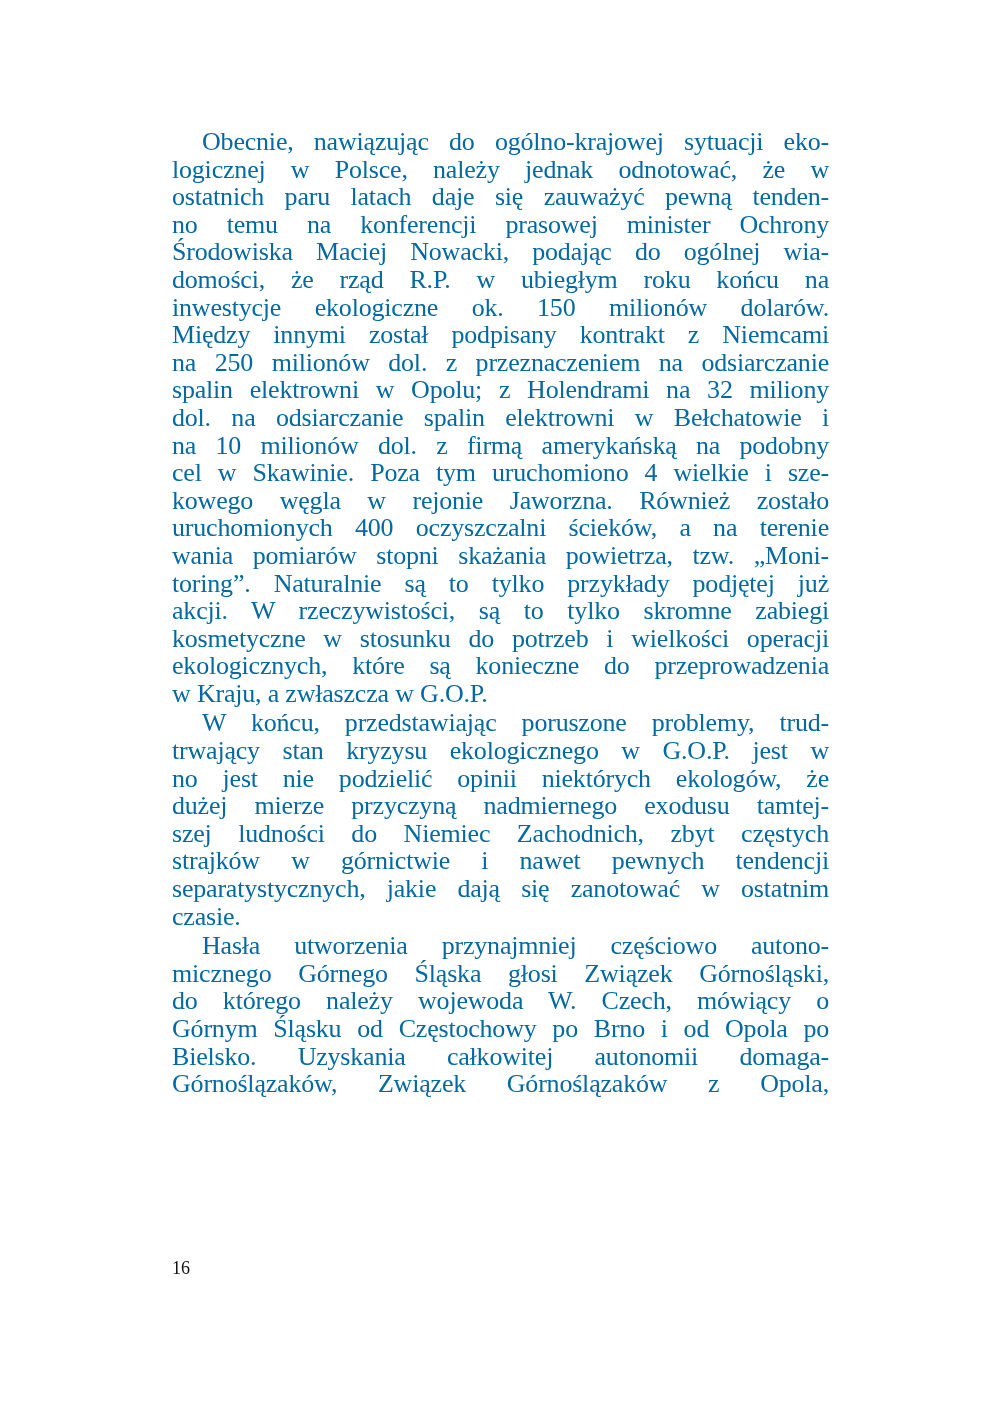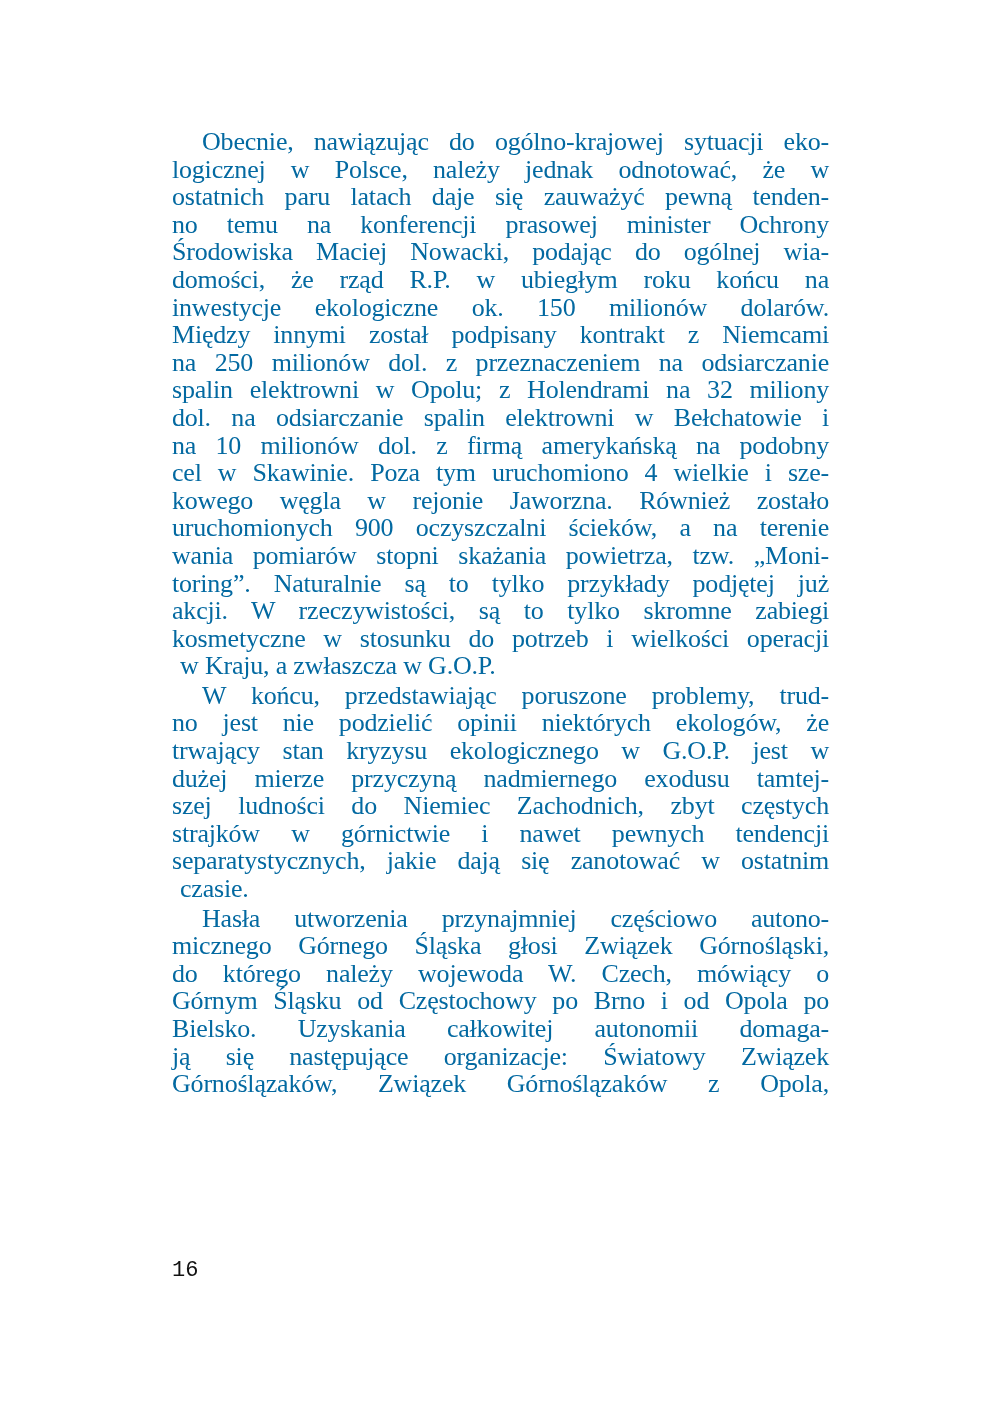--- a/index.html
+++ b/index.html
@@ -7,27 +7,27 @@
   .page {
     position: absolute; left: 172px; top: 128px; width: 657px;
     font-family: "Liberation Serif", "DejaVu Serif", serif;
     font-size: 26px; color: #0369a1;
   }
   .line {
     display: block; height: 27.6px; line-height: 27.6px;
     white-space: nowrap; text-align: justify; text-align-last: justify;
     letter-spacing: -0.2px;
   }
-  .line.last { text-align-last: left; margin-left: 8px; }
+  .line.last { text-align-last: left; }
   .line.indent { padding-left: 30px; }
   .para-gap { height: 2px; }
   .page-number {
     position: absolute; left: 172px; top: 1258px;
-    font-family: Liberation Mono, monospace;
-    font-size: 22px; color: #111111; text-align: right;
+    font-family: Liberation Serif, serif;
+    font-size: 18px; color: #111111; text-align: right;
   }
 </style>
 </head>
 <body>
 
 <div class="page">
   <div id="paras">
       <div>
         <span class="line indent">Obecnie, nawiązując do ogólno-krajowej sytuacji eko-</span>
         <span class="line">logicznej w Polsce, należy jednak odnotować, że w</span>
@@ -36,43 +36,43 @@
         <span class="line">Środowiska Maciej Nowacki, podając do ogólnej wia-</span>
         <span class="line">domości, że rząd R.P. w ubiegłym roku końcu na</span>
         <span class="line">inwestycje ekologiczne ok. 150 milionów dolarów.</span>
         <span class="line">Między innymi został podpisany kontrakt z Niemcami</span>
         <span class="line">na 250 milionów dol. z przeznaczeniem na odsiarczanie</span>
         <span class="line">spalin elektrowni w Opolu; z Holendrami na 32 miliony</span>
         <span class="line">dol. na odsiarczanie spalin elektrowni w Bełchatowie i</span>
         <span class="line">na 10 milionów dol. z firmą amerykańską na podobny</span>
         <span class="line">cel w Skawinie. Poza tym uruchomiono 4 wielkie i sze-</span>
         <span class="line">kowego węgla w rejonie Jaworzna. Również zostało</span>
-        <span class="line">uruchomionych 900 oczyszczalni ścieków, a na terenie</span>
+        <span class="line">uruchomionych 400 oczyszczalni ścieków, a na terenie</span>
         <span class="line">wania pomiarów stopni skażania powietrza, tzw. „Moni-</span>
         <span class="line">toring”. Naturalnie są to tylko przykłady podjętej już</span>
         <span class="line">akcji. W rzeczywistości, są to tylko skromne zabiegi</span>
         <span class="line">kosmetyczne w stosunku do potrzeb i wielkości operacji</span>
+        <span class="line">ekologicznych, które są konieczne do przeprowadzenia</span>
         <span class="line last">w Kraju, a zwłaszcza w G.O.P.</span>
       </div>
       <div class="para-gap"></div>
       <div>
         <span class="line indent">W końcu, przedstawiając poruszone problemy, trud-</span>
+        <span class="line">trwający stan kryzysu ekologicznego w G.O.P. jest w</span>
         <span class="line">no jest nie podzielić opinii niektórych ekologów, że</span>
-        <span class="line">trwający stan kryzysu ekologicznego w G.O.P. jest w</span>
         <span class="line">dużej mierze przyczyną nadmiernego exodusu tamtej-</span>
         <span class="line">szej ludności do Niemiec Zachodnich, zbyt częstych</span>
         <span class="line">strajków w górnictwie i nawet pewnych tendencji</span>
         <span class="line">separatystycznych, jakie dają się zanotować w ostatnim</span>
         <span class="line last">czasie.</span>
       </div>
       <div class="para-gap"></div>
       <div>
         <span class="line indent">Hasła utworzenia przynajmniej częściowo autono-</span>
         <span class="line">micznego Górnego Śląska głosi Związek Górnośląski,</span>
         <span class="line">do którego należy wojewoda W. Czech, mówiący o</span>
         <span class="line">Górnym Śląsku od Częstochowy po Brno i od Opola po</span>
         <span class="line">Bielsko. Uzyskania całkowitej autonomii domaga-</span>
-        <span class="line">ją się następujące organizacje: Światowy Związek</span>
         <span class="line">Górnoślązaków, Związek Górnoślązaków z Opola,</span>
       </div>
     </div>
 </div>
 <div class="page-number">16</div>
 
 </body></html>

